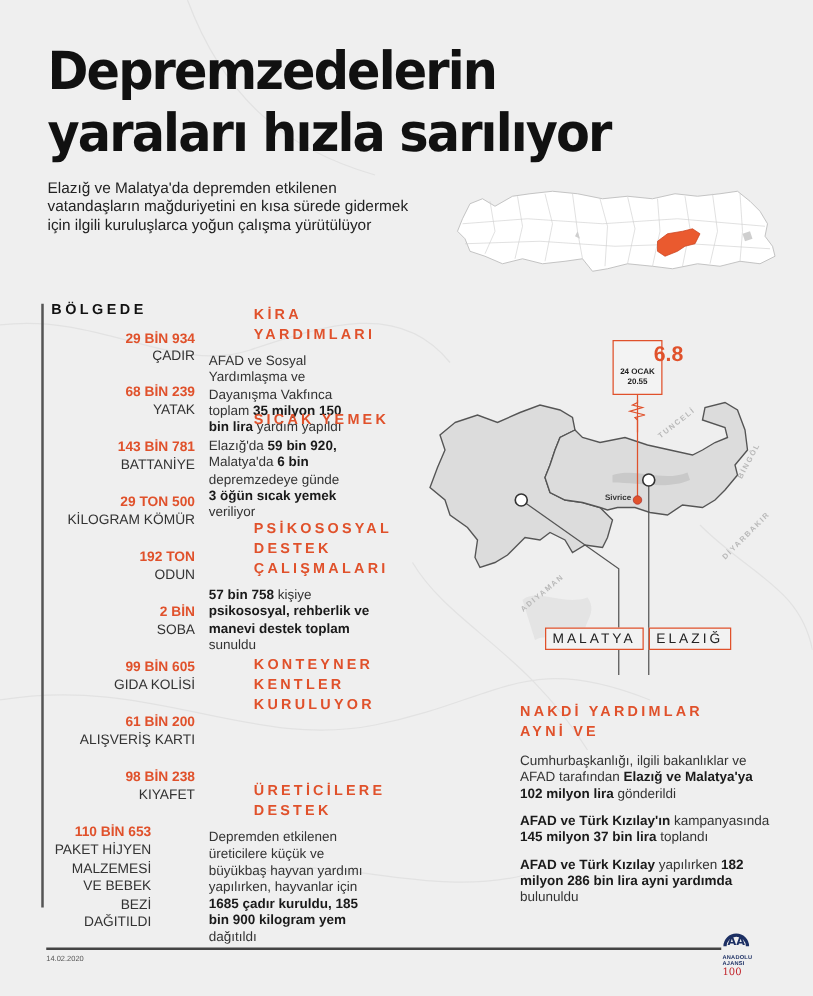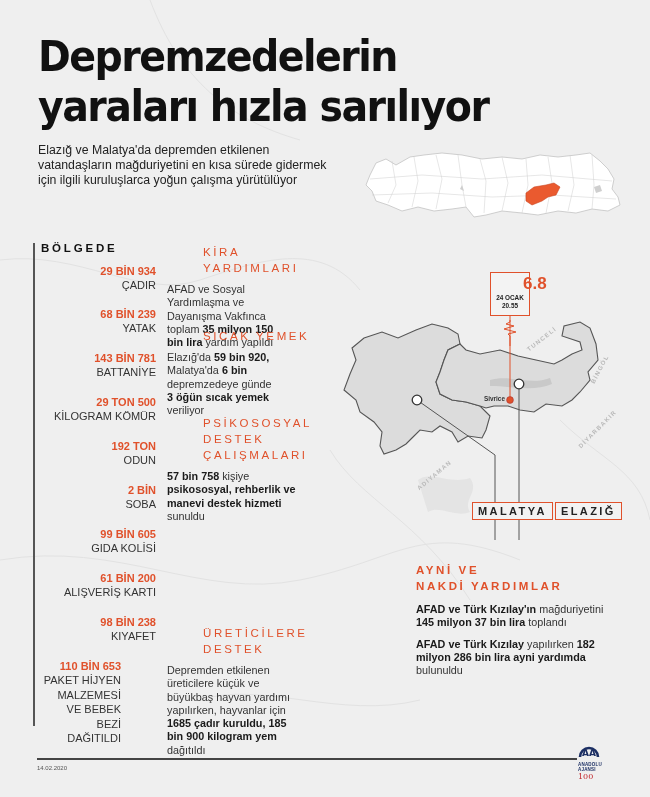--- a/index.html
+++ b/index.html
@@ -38,21 +38,21 @@
     left: 41px; top: 242px;
     font-size: 11.5px; font-weight: bold; letter-spacing: 2.8px; color: #111;
   }
   .stat { left: 41px; width: 115px; text-align: right; }
   .stat .num { color: #e0512b; font-size: 11px; font-weight: bold; line-height: 14px; }
   .stat .lbl { color: #333; font-size: 11px; line-height: 14.5px; text-transform: uppercase; }
 
   
   .section { left: 167px; width: 170px; }
   .section .head {
-    color: #e0512b; font-weight: normal; font-size: 11.5px;
+    color: #e0512b; font-weight: bold; font-size: 11.5px;
     letter-spacing: 2.6px; line-height: 16px; text-transform: uppercase; padding-left: 36px;
   }
   .section .body {
     margin-top: 7px; font-size: 10.8px; line-height: 13.3px; color: #333;
   }
   .section .body b { color: #1a1a1a; }
 
   
   .right-sec { left: 416px; width: 234px; }
   .right-sec .head {
@@ -71,22 +71,22 @@
 
   
   .quake-box {
     left: 490px; top: 272px; width: 40px; height: 44px;
     border: 1.2px solid #e0512b; background: #f3f3f3; text-align: center;
   }
   .quake-box .mag { color: #e0512b; font-weight: bold; font-size: 17px; line-height: 20px; margin-top: 1px; margin-left: 32px; }
   .quake-box .dt { font-size: 6.4px; font-weight: bold; color: #222; line-height: 8px; }
   .city-box {
     border: 1.2px solid #e0512b; background: #f2f2f2;
-    font-size: 11px; font-weight: bold; letter-spacing: 2.4px; color: #222;
-    height: 18px; line-height: 16px; padding: 0 5px; margin-left: 36px;
+    font-size: 11px; font-weight: normal; letter-spacing: 2.4px; color: #222;
+    height: 18px; line-height: 16px; padding: 0 5px;
   }
   .sivrice { left: 484px; top: 394px; font-size: 6.4px; color: #333; font-weight: bold; }
   .prov {
     font-size: 6px; color: #b8b8b8; letter-spacing: 1.4px; font-weight: bold;
   }
 </style>
 </head>
 <body>
 
 <svg class="abs" style="left:0;top:0" width="650" height="797" viewBox="0 0 650 797">
@@ -212,33 +212,35 @@
 <div class="abs section" style="top:244px">
   <div class="head">KİRA YARDIMLARI</div>
   <div class="body rich" style="width:118px"><span>AFAD ve Sosyal Yardımlaşma ve Dayanışma Vakfınca toplam </span><b>35 milyon 150 bin lira</b><span> yardım yapıldı</span></div>
 </div>
 <div class="abs section" style="top:328px">
   <div class="head">SICAK YEMEK</div>
   <div class="body rich" style="width:110px"><span>Elazığ'da </span><b>59 bin 920,</b><span> Malatya'da </span><b>6 bin</b><span> depremzedeye günde </span><b>3 öğün sıcak yemek</b><span> veriliyor</span></div>
 </div>
 <div class="abs section" style="top:415px">
   <div class="head" style="width:110px">PSİKOSOSYAL DESTEK ÇALIŞMALARI</div>
-  <div class="body rich" style="width:140px"><b>57 bin 758</b><span> kişiye </span><b>psikososyal, rehberlik ve manevi destek hizmeti</b><span> sunuldu</span></div>
+  <div class="body rich" style="width:140px"><b>57 bin 758</b><span> kişiye </span><b>psikososyal, rehberlik ve manevi destek toplam</b><span> sunuldu</span></div>
 </div>
 <div class="abs section" style="top:524px">
+  <div class="head" style="width:150px">KONTEYNER KENTLER KURULUYOR</div>
 </div>
 <div class="abs section" style="top:625px">
   <div class="head">ÜRETİCİLERE DESTEK</div>
   <div class="body rich" style="width:138px"><span>Depremden etkilenen üreticilere küçük ve büyükbaş hayvan yardımı yapılırken, hayvanlar için </span><b>1685 çadır kuruldu, 185 bin 900 kilogram yem</b><span> dağıtıldı</span></div>
 </div>
 
 <div class="abs right-sec" style="top:562px">
+  <div class="head">NAKDİ YARDIMLAR</div>
   <div class="head">AYNİ VE</div>
-  <div class="head">NAKDİ YARDIMLAR</div>
-  <p class="rich" style="width:200px"><b>AFAD ve Türk Kızılay'ın</b><span> mağduriyetini </span><b>145 milyon 37 bin lira</b><span> toplandı</span></p>
+  <p class="rich" style="width:200px"><span>Cumhurbaşkanlığı, ilgili bakanlıklar ve AFAD tarafından </span><b>Elazığ ve Malatya'ya 102 milyon lira</b><span> gönderildi</span></p>
+  <p class="rich" style="width:200px"><b>AFAD ve Türk Kızılay'ın</b><span> kampanyasında </span><b>145 milyon 37 bin lira</b><span> toplandı</span></p>
   <p class="rich" style="width:190px"><b>AFAD ve Türk Kızılay</b><span> yapılırken </span><b>182 milyon 286 bin lira ayni yardımda</b><span> bulunuldu</span></p>
 </div>
 
 <div class="abs footer-line"></div>
 <div class="abs date">14.02.2020</div>
 <div class="abs aa-logo">
   <svg width="22" height="18" viewBox="0 0 22 18">
     <path d="M2 17 A9 9 0 0 1 20 17" fill="none" stroke="#1c2f63" stroke-width="2.6"></path>
     <text x="11" y="16" text-anchor="middle" font-family="DejaVu Sans, sans-serif" font-weight="bold" font-size="9" fill="#1c2f63">AA</text>
   </svg>

